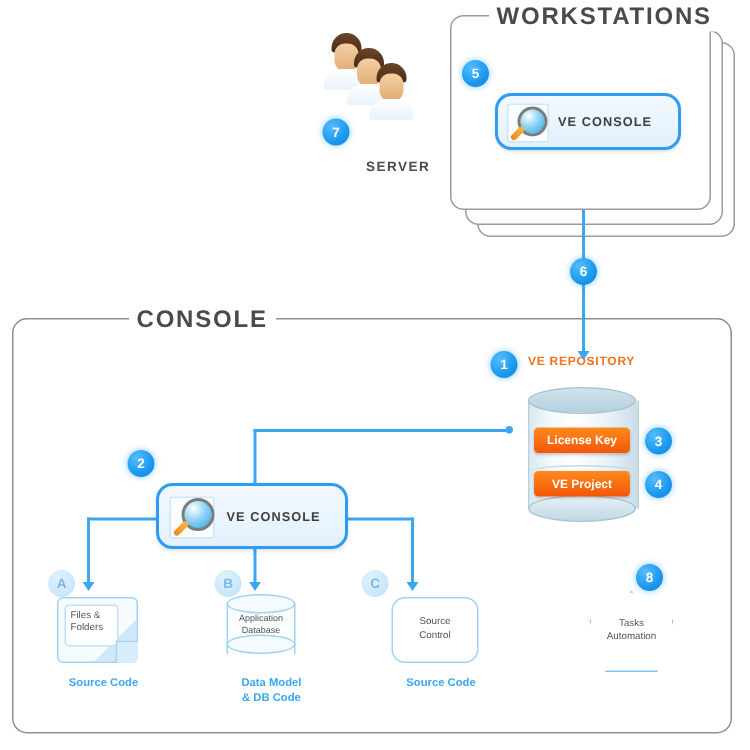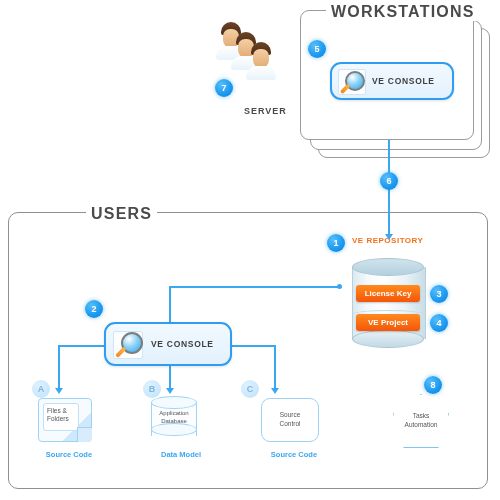--- a/index.html
+++ b/index.html
@@ -228,21 +228,21 @@
     </div>
     <div class="badge" style="left:0px;top:57px;">7</div>
     <div class="users-label" style="left:29px;top:84px;">SERVER</div>
   </div>
 
   <div class="line v" style="left:388px;top:140px;height:95px;"></div>
   <div class="arrowdown" style="left:385px;top:234px;"></div>
   <div class="badge" style="left:380px;top:172px;">6</div>
 
   <div id="server"></div>
-  <div class="panel-title" style="left:86px;top:205px;z-index:20;">USERS</div>
+  <div class="panel-title" style="left:86px;top:205px;z-index:20;">CONSOLE</div>
 
   <div class="badge" style="left:327px;top:234px;">1</div>
   <div class="repo-title" style="left:352px;top:236px;">VE REPOSITORY</div>
 
   <div class="cyl" style="left:352px;top:258px;width:72px;height:90px;">
     <div class="body"></div>
     <div class="rib" style="top:30px;"></div>
     <div class="rib" style="top:52px;"></div>
     <div class="top"></div>
     <div class="bot"></div>
@@ -298,20 +298,21 @@
       <div class="m"></div>
       <div class="t"></div>
       <div class="b"></div>
       <div class="txt">
         <div>Application</div>
         <div>Database</div>
       </div>
     </div>
     <div class="cap">
       <div>Data Model</div>
+      <div>&amp; DB Code</div>
     </div>
   </div>
 
   <div class="asset" style="left:273px;top:378px;width:24px;height:100px;">
     <div class="badge pale" style="left:-32px;top:2px;">C</div>
     <div class="shape-rect">
       <div>
         <div>Source</div>
         <div>Control</div>
       </div>

